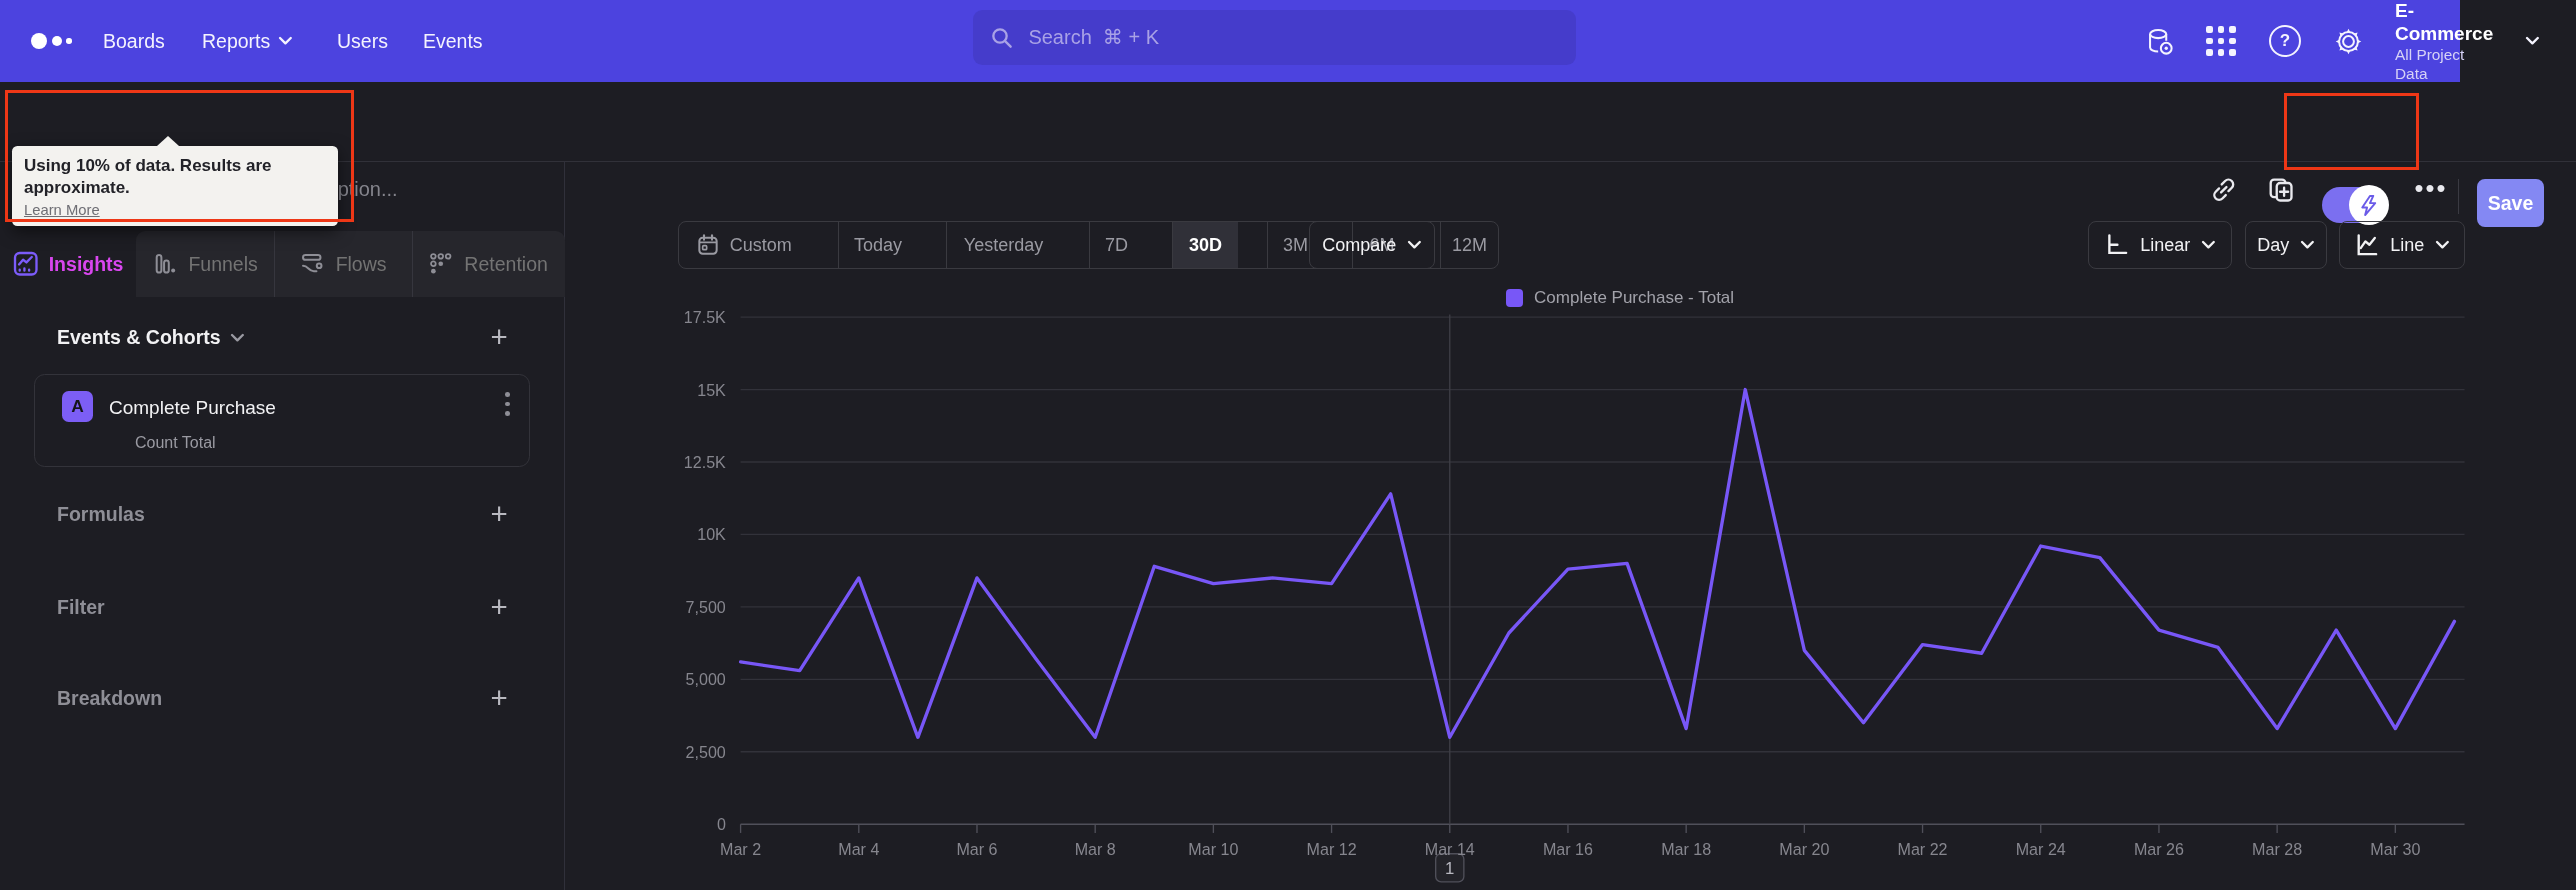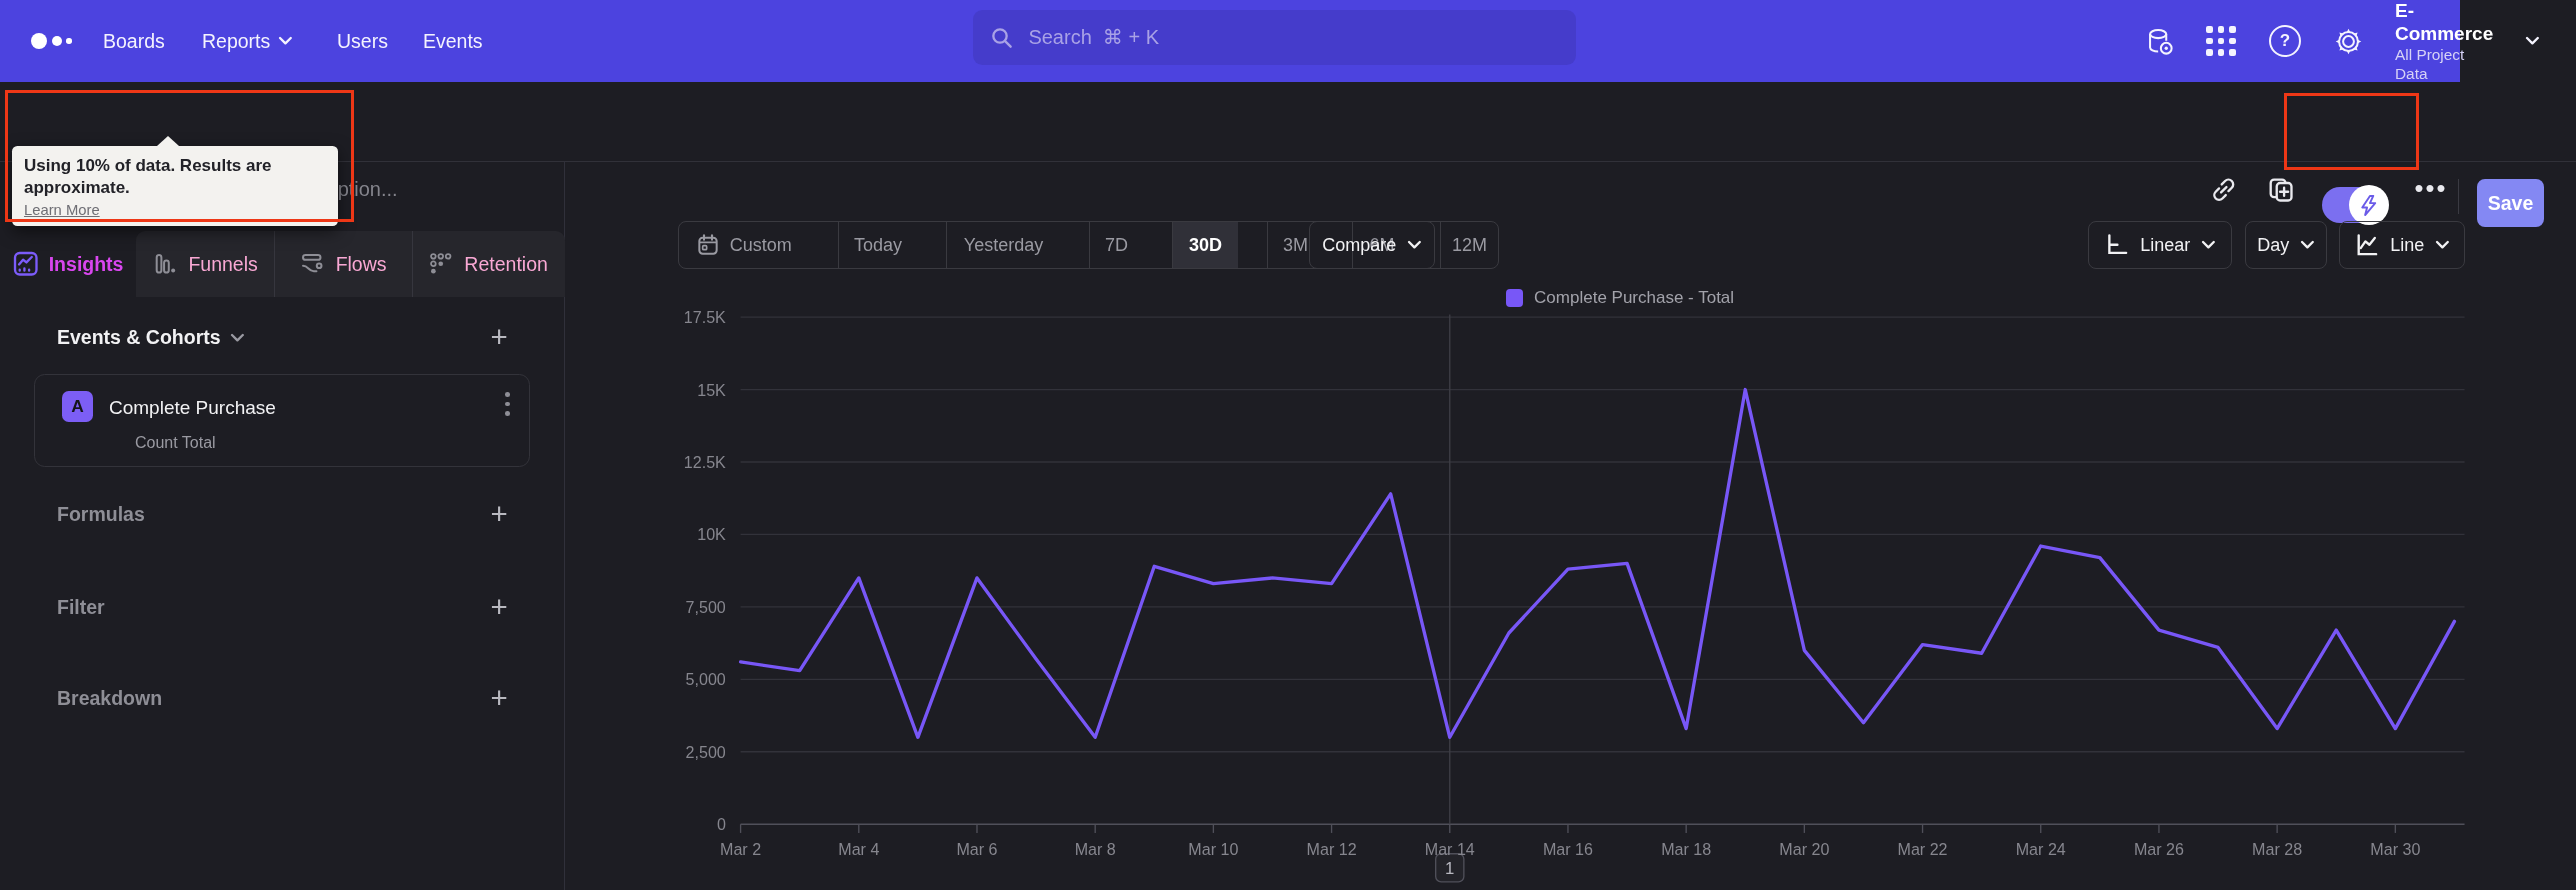--- a/index.html
+++ b/index.html
@@ -62,21 +62,21 @@
   #tooltip:before{content:"";position:absolute;left:145px;top:-10px;border-left:11.4px solid transparent;
                   border-right:11.4px solid transparent;border-bottom:10.7px solid #F3F2EF;}
   #tooltip .tt1{color:#222228;font-size:17px;font-weight:700;line-height:21.5px;}
   #tooltip .tt2{color:#6E6E74;font-size:14.8px;text-decoration:underline;margin-top:4px;display:inline-block;cursor:pointer;}
   
   #side-divider{position:absolute;left:564px;top:161px;width:1.3px;height:729px;background:#30303A;}
   #tab-row{position:absolute;left:0;top:231px;width:566px;height:66px;}
   #tab-inactive-bg{position:absolute;left:136px;top:0;width:429px;height:66px;background:#26262C;
                    border-radius:9.4px 9.4px 0 0;}
   .tab{position:absolute;top:0;height:66px;display:flex;align-items:center;justify-content:center;gap:10.7px;
-       cursor:pointer;font-size:19.5px;color:#f9a8d4;}
+       cursor:pointer;font-size:19.5px;color:#737373;}
   .tab.active{color:#d946ef;font-weight:700;}
   .tab .ticon{display:flex;align-items:center;}
   .tab-sep{position:absolute;top:0;width:1.3px;height:66px;background:#36363E;}
   .side-section{position:absolute;left:0;width:564px;}
   .side-label{position:absolute;left:57px;font-size:19.5px;font-weight:700;color:#8E8E96;}
   .side-label.bright{color:#F2F2F4;display:flex;align-items:center;gap:9.4px;}
   .plus-btn{position:absolute;left:480px;width:38px;height:38px;display:flex;align-items:center;
             justify-content:center;font-size:29.5px;font-weight:300;color:#B9B9C0;cursor:pointer;}
   #event-card{position:absolute;left:34px;top:374px;width:496px;height:93px;border:1.3px solid #33333A;
               border-radius:10.7px;box-sizing:border-box;cursor:pointer;}

